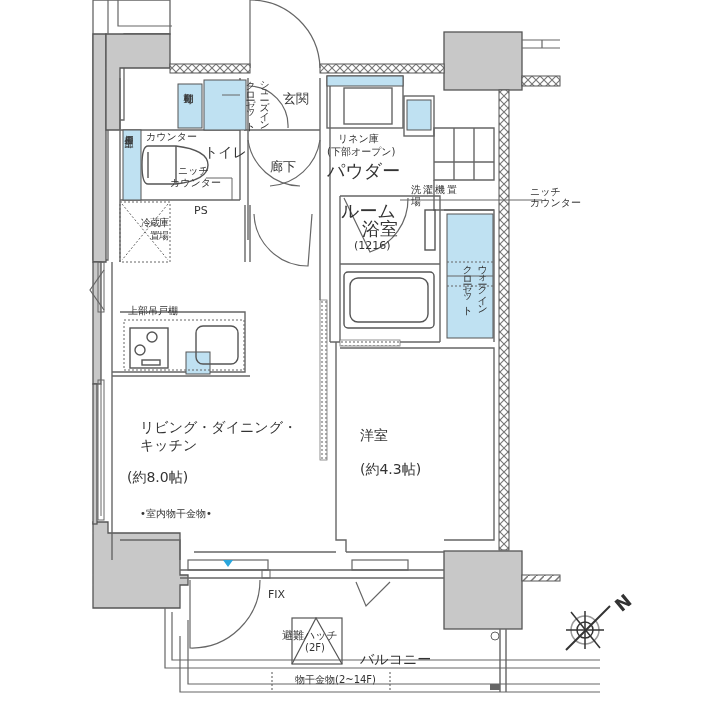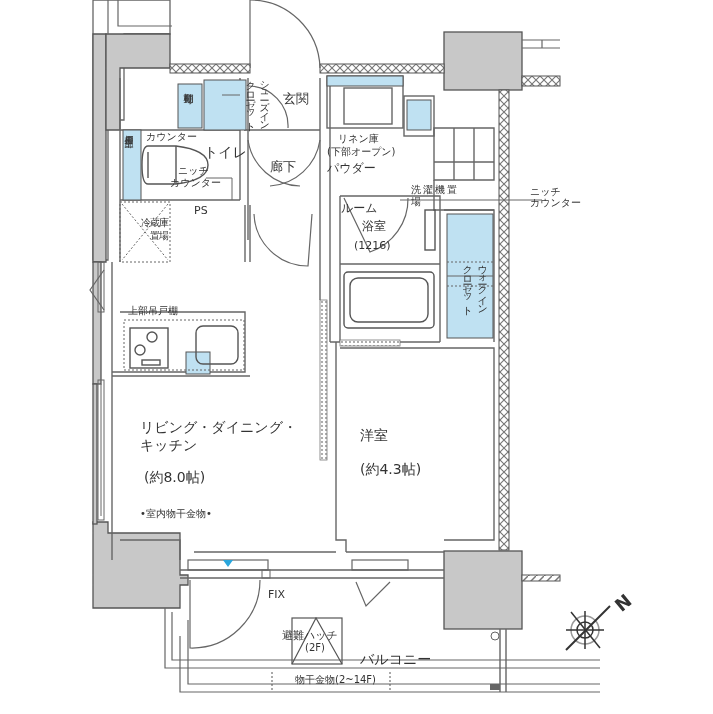--- a/index.html
+++ b/index.html
@@ -2,21 +2,21 @@
 <html><head>
 <meta charset="utf-8">
 <style>
   html,body{margin:0;padding:0;background:#fff;}
   body{width:713px;height:714px;position:relative;overflow:hidden;font-family:"DejaVu Sans",sans-serif;color:#333;}
   #plan{position:absolute;left:0;top:0;width:713px;height:714px;}
   .lbl{position:absolute;font-family:"DejaVu Sans",sans-serif;color:#333;white-space:nowrap;line-height:1;}
   .vt{writing-mode:vertical-rl;text-orientation:upright;letter-spacing:-1px;}
   .s10{font-size:10px;}
   .s11{font-size:11px;}
-  .s12{font-size:12px;font-family:Liberation Serif, serif;}
+  .s12{font-size:18px;font-family:Liberation Serif, serif;}
   .s13{font-size:13px;}
   .s14{font-size:14px;}
   .center{text-align:left;}
 </style>
 </head>
 <body>
 
 <svg id="plan" viewBox="0 0 713 714" xmlns="http://www.w3.org/2000/svg">
   <defs>
     <pattern id="xhatch" width="8" height="8" patternUnits="userSpaceOnUse">
@@ -245,21 +245,21 @@
 
 <div class="lbl s12" style="left:362px;top:220px;">浴室</div>
 <div class="lbl s11" style="left:354px;top:240px;">(1216)</div>
 <div class="lbl vt s10" style="left:477px;top:258px;">ウォークイン</div>
 <div class="lbl vt s10" style="left:462px;top:258px;">クローゼット</div>
 
 <div class="lbl s10" style="left:128px;top:306px;">上部吊戸棚</div>
 
 <div class="lbl s14 center" style="left:140px;top:420px;width:180px;">リビング・ダイニング・</div>
 <div class="lbl s14 center" style="left:140px;top:438px;width:180px;">キッチン</div>
-<div class="lbl s14 center" style="left:144px;top:470px;width:180px;">(約8.0帖)</div>
+<div class="lbl s14 center" style="left:127px;top:470px;width:180px;">(約8.0帖)</div>
 <div class="lbl s10 center" style="left:140px;top:509px;width:180px;">•室内物干金物•</div>
 
 <div class="lbl s14 center" style="left:360px;top:428px;width:100px;">洋室</div>
 <div class="lbl s14 center" style="left:360px;top:462px;width:100px;">(約4.3帖)</div>
 
 <div class="lbl s11" style="left:268px;top:589px;">FIX</div>
 <div class="lbl s11" style="left:282px;top:630px;">避難ハッチ</div>
 <div class="lbl s10" style="left:305px;top:643px;">(2F)</div>
 <div class="lbl s14" style="left:360px;top:652px;">バルコニー</div>
 <div class="lbl s10" style="left:295px;top:675px;">物干金物(2~14F)</div>

